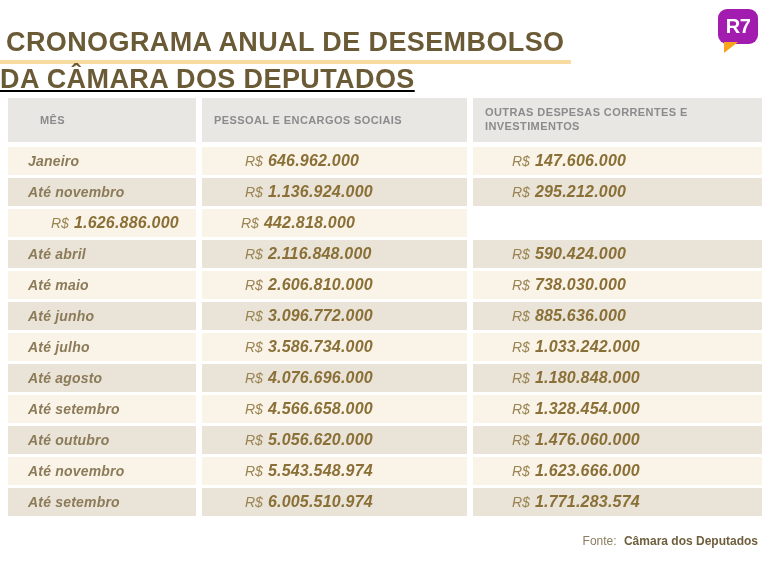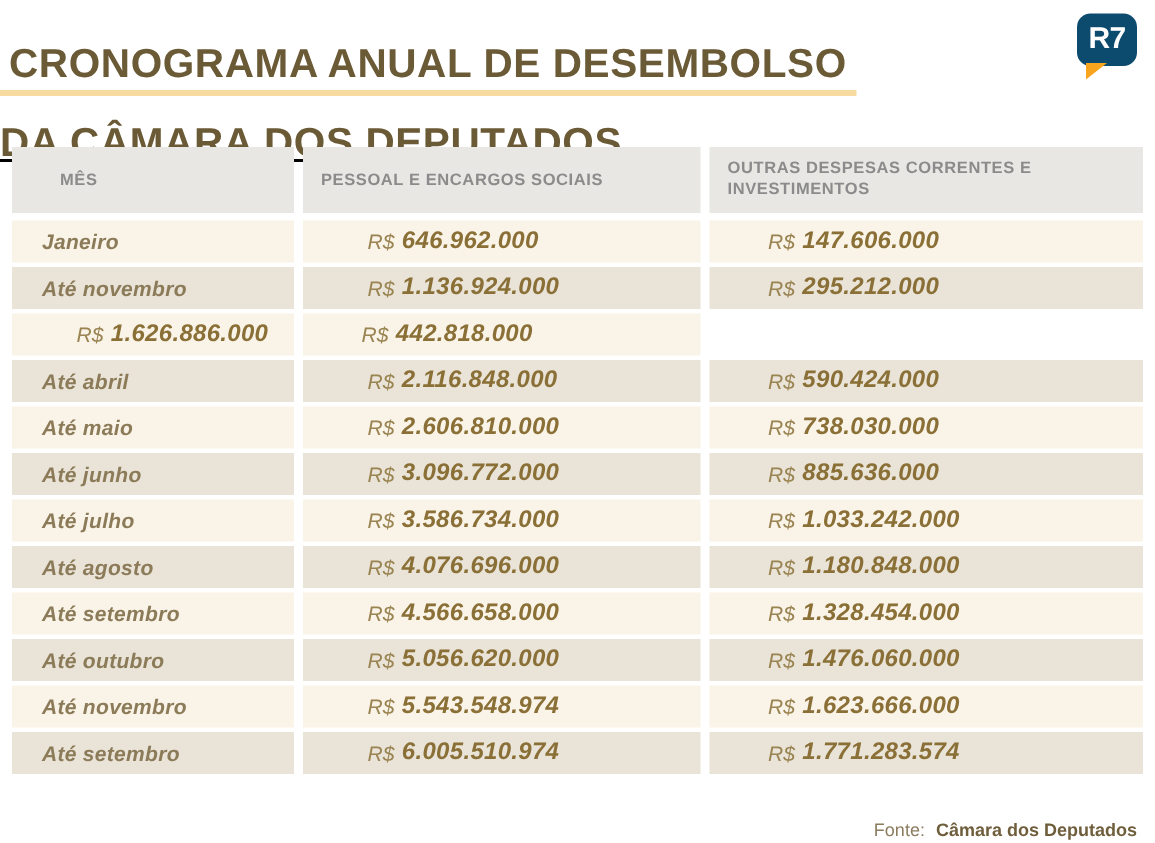--- a/index.html
+++ b/index.html
@@ -24,28 +24,28 @@
     letter-spacing:0.4px;
     color:#6b5a36;
     border-bottom:4px solid #f8dba1;
     padding:0 6px 2px 6px;
   }
   .title-line2{
     font-size:27px;
     font-weight:bold;
     letter-spacing:0.4px;
     color:#6b5a36;
-    margin-top:17px;
+    margin-top:1px;
   }
   
   .logo{
     position:absolute;
     top:9px;right:12px;
     width:40px;height:35px;
-    background:#0c4a6e;
+    background:#a21caf;
     border-radius:9px;
     display:flex;align-items:center;justify-content:center;
   }
   .logo::after{
     content:"";
     position:absolute;
     left:6px;bottom:-9px;
     width:0;height:0;
     border-left:14px solid #F9A41D;
     border-bottom:11px solid transparent;
@@ -103,21 +103,21 @@
   }
   .cell .num{
     color:#8a7036;
     font-size:16px;
     font-weight:bold;
     letter-spacing:0.2px;
   }
   
   .footer{
     position:absolute;
-    right:12px;bottom:2px;
+    right:12px;bottom:14px;
     font-size:12px;
     margin-top:26px;
   }
   .footer .f-label{color:#8d7d60;margin-right:4px;}
   .footer .f-value{color:#6f5e3c;font-weight:bold;}
 </style>
 </head>
 <body>
 
 <div class="title-wrap">

